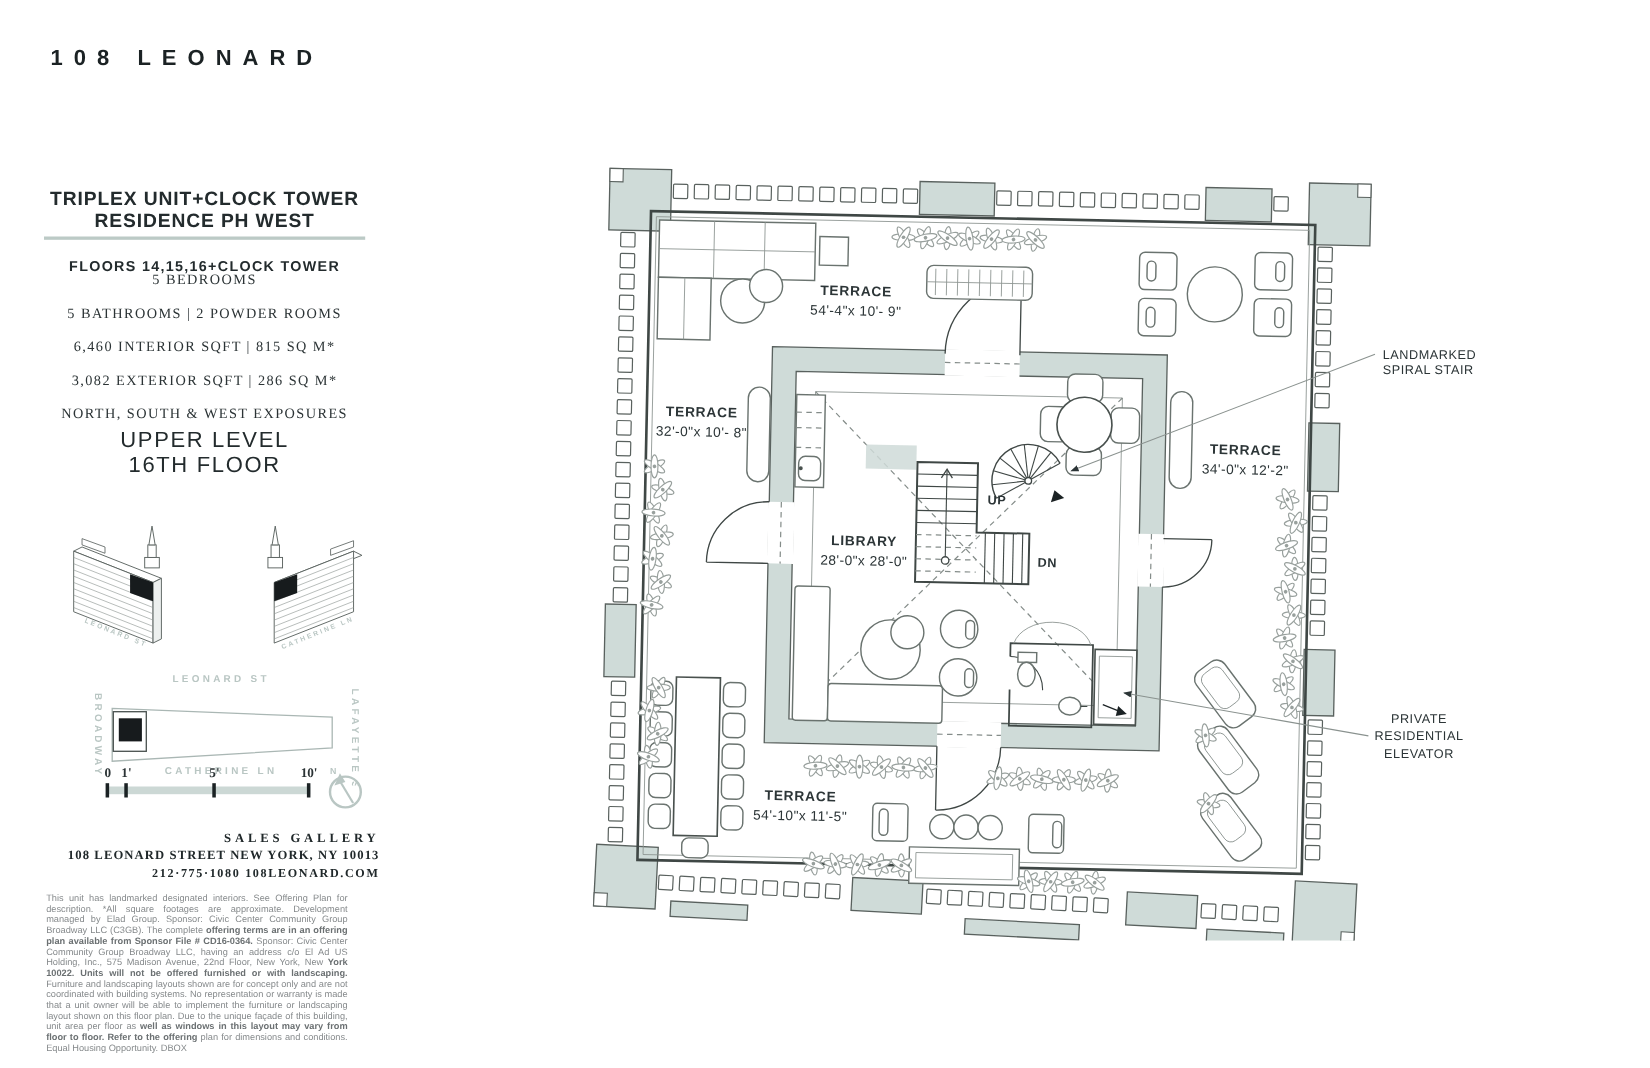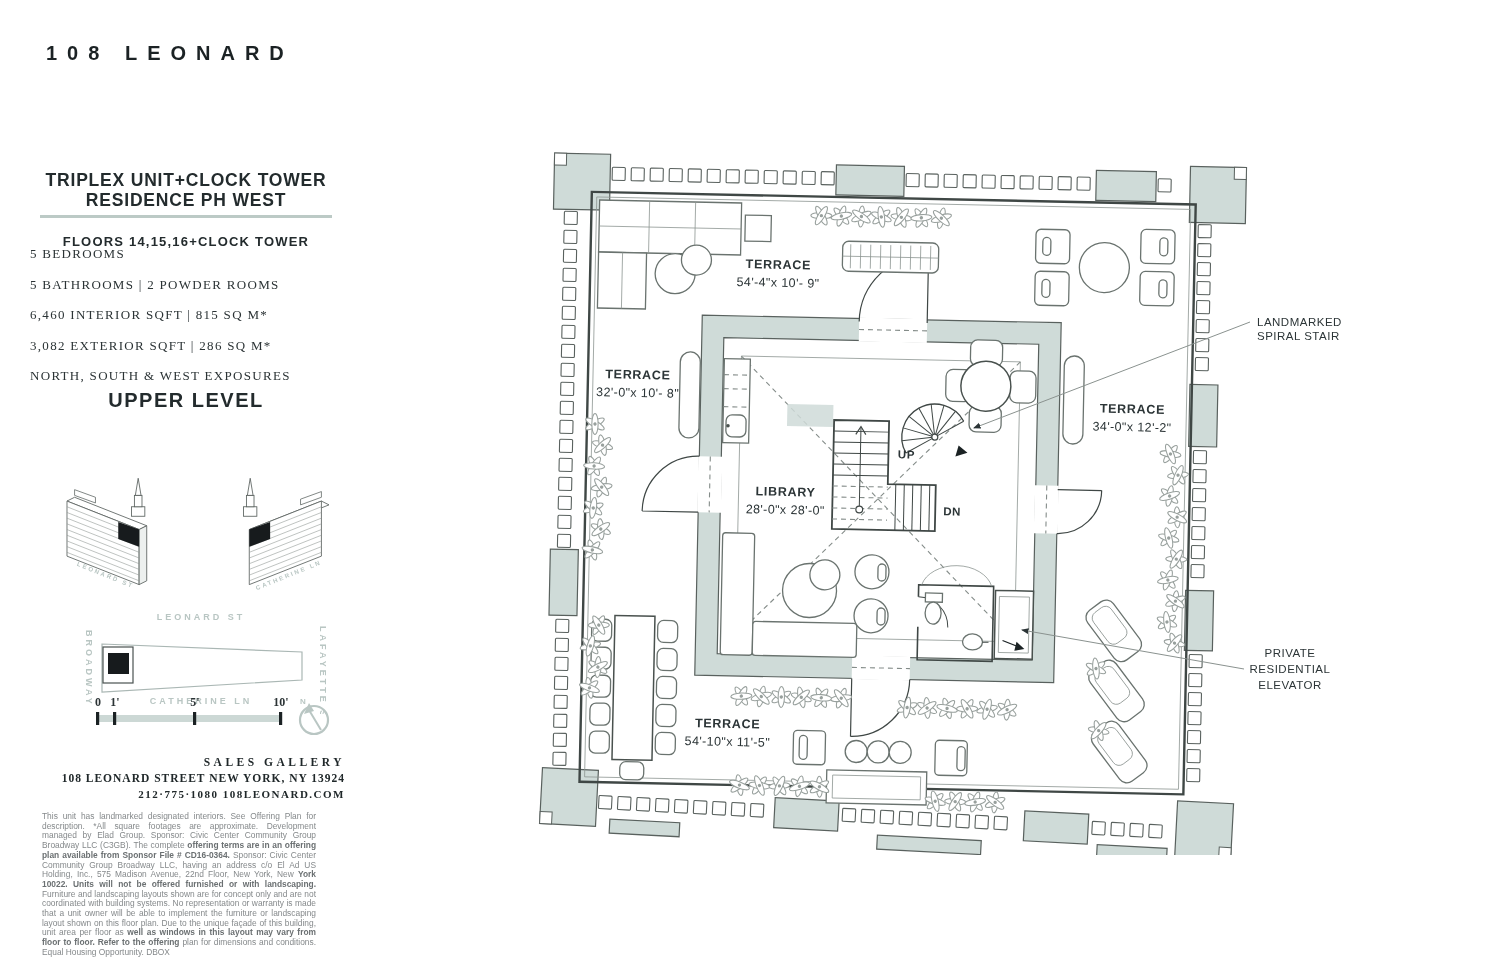--- a/index.html
+++ b/index.html
@@ -5,23 +5,23 @@
   html,body{margin:0;padding:0;background:#ffffff;}
   body{width:1500px;height:971px;position:relative;font-family:"Liberation Sans",sans-serif;color:#222a2c;overflow:hidden;}
   .abs{position:absolute;}
 
   
   .logo{left:46px;top:42px;font-size:20px;font-weight:700;letter-spacing:10px;color:#1b2224;white-space:nowrap;}
   .titleblock{left:30px;top:170px;width:312px;text-align:center;}
   .title-l{font-size:17.5px;font-weight:700;letter-spacing:.8px;color:#232b2d;line-height:20px;}
   .rule{height:2.5px;background:#bccac6;margin:5px 10px 6px 10px;}
   .floors{font-size:13px;font-weight:700;letter-spacing:1.2px;color:#232b2d;margin-top:16px;}
-  .stats{left:30px;top:246px;width:312px;text-align:left;font-family:"Liberation Serif",serif;font-size:13px;letter-spacing:1.3px;color:#2b3335;}
+  .stats{left:30px;top:246px;width:312px;text-align:center;font-family:"Liberation Serif",serif;font-size:13px;letter-spacing:1.3px;color:#2b3335;}
   .stats div{margin-bottom:14.5px;white-space:nowrap;}
-  .level{left:30px;top:389px;width:312px;text-align:center;font-size:20px;font-weight:700;letter-spacing:1.5px;color:#232b2d;line-height:23px;}
+  .level{left:30px;top:389px;width:312px;text-align:center;font-size:20px;font-weight:400;letter-spacing:1.5px;color:#232b2d;line-height:23px;}
   .sales{left:30px;top:756px;width:315px;text-align:right;font-family:"Liberation Serif",serif;color:#20282a;}
   .sales .s1{font-size:11.5px;font-weight:700;letter-spacing:3.5px;margin-bottom:4px;}
   .sales .s2{font-size:11.5px;font-weight:700;letter-spacing:1px;margin-bottom:4px;}
   .sales .s3{font-size:11px;font-weight:700;letter-spacing:1.5px;}
   .disc{left:42px;top:812px;width:274px;font-size:8.4px;line-height:9.7px;color:#85898b;text-align:justify;}
   .disc b{color:#6b7072;}
 
   
   svg{display:block;}
   .wall{fill:#cfdbd8;stroke:#59615e;stroke-width:1.2;}
@@ -57,20 +57,21 @@
 <div class="abs stats">
   <div>5 BEDROOMS</div>
   <div>5 BATHROOMS  |  2 POWDER ROOMS</div>
   <div>6,460 INTERIOR SQFT  |  815 SQ M*</div>
   <div>3,082 EXTERIOR SQFT  |  286 SQ M*</div>
   <div>NORTH, SOUTH &amp; WEST EXPOSURES</div>
 </div>
 
 <div class="abs level">
   <div>UPPER LEVEL</div>
+  <div>16TH FLOOR</div>
 </div>
 
 <svg class="abs" style="left:48px;top:446px;" width="300" height="150" viewBox="0 0 300 158">
   <g>
     <polygon points="12,58 88,88 96,84 20,54" fill="#fff" stroke="#5a625f" stroke-width=".9"></polygon>
     <polygon points="12,58 88,88 88,146 12,116" fill="#fff" stroke="#5a625f" stroke-width=".9"></polygon>
     <polygon points="88,88 96,84 96,142 88,146" fill="#edf0ef" stroke="#5a625f" stroke-width=".9"></polygon>
     <g id="stripesL">
         <line x1="12" y1="64" x2="88" y2="94" stroke="#8d9592" stroke-width="0.6"></line>
         <line x1="12" y1="70" x2="88" y2="100" stroke="#8d9592" stroke-width="0.6"></line>
@@ -141,21 +142,21 @@
   <g>
     <circle cx="226" cy="28" r="14" fill="none" stroke="#b9c6c3" stroke-width="2.2"></circle>
     <path d="M233,38 L221,18" stroke="#b9c6c3" stroke-width="2" fill="none"></path>
     <polygon points="216,22 221,11 226,19" fill="#b9c6c3"></polygon>
     <text x="212" y="12" style="font:700 8px 'Liberation Sans',sans-serif" class="teal">N</text>
   </g>
 </svg>
 
 <div class="abs sales">
   <div class="s1">SALES GALLERY</div>
-  <div class="s2">108 LEONARD STREET   NEW YORK, NY 13924</div>
+  <div class="s2">108 LEONARD STREET   NEW YORK, NY 10013</div>
   <div class="s3">212·775·1080   108LEONARD.COM</div>
 </div>
 
 <div class="abs disc"><span>This unit has landmarked designated interiors. See Offering Plan for description. *All square footages are approximate. Development managed by Elad Group. Sponsor: Civic Center Community Group Broadway LLC (C3GB). The complete </span><b>offering terms are in an offering plan available from Sponsor File # CD16-0364. </b><span>Sponsor: Civic Center Community Group Broadway LLC, having an address c/o El Ad US Holding, Inc., 575 Madison Avenue, 22nd Floor, New York, New </span><b>York 10022. Units will not be offered furnished or with landscaping. </b><span>Furniture and landscaping layouts shown are for concept only and are not coordinated with building systems. No representation or warranty is made that a unit owner will be able to implement the furniture or landscaping layout shown on this floor plan. Due to the unique façade of this building, unit area per floor as </span><b>well as windows in this layout may vary from floor to floor. Refer to the offering </b><span>plan for dimensions and conditions. Equal Housing Opportunity. DBOX</span></div>
 
 <svg id="plan-svg" class="abs" style="left:538px;top:120px;" width="960" height="735" viewBox="0 0 960 735">
   <defs>
     <marker id="arrw" markerWidth="9" markerHeight="8" refX="6.5" refY="3" orient="auto">
       <path d="M0,0 L7.5,3 L0,6 Z" fill="#2c3537"></path>
     </marker>

